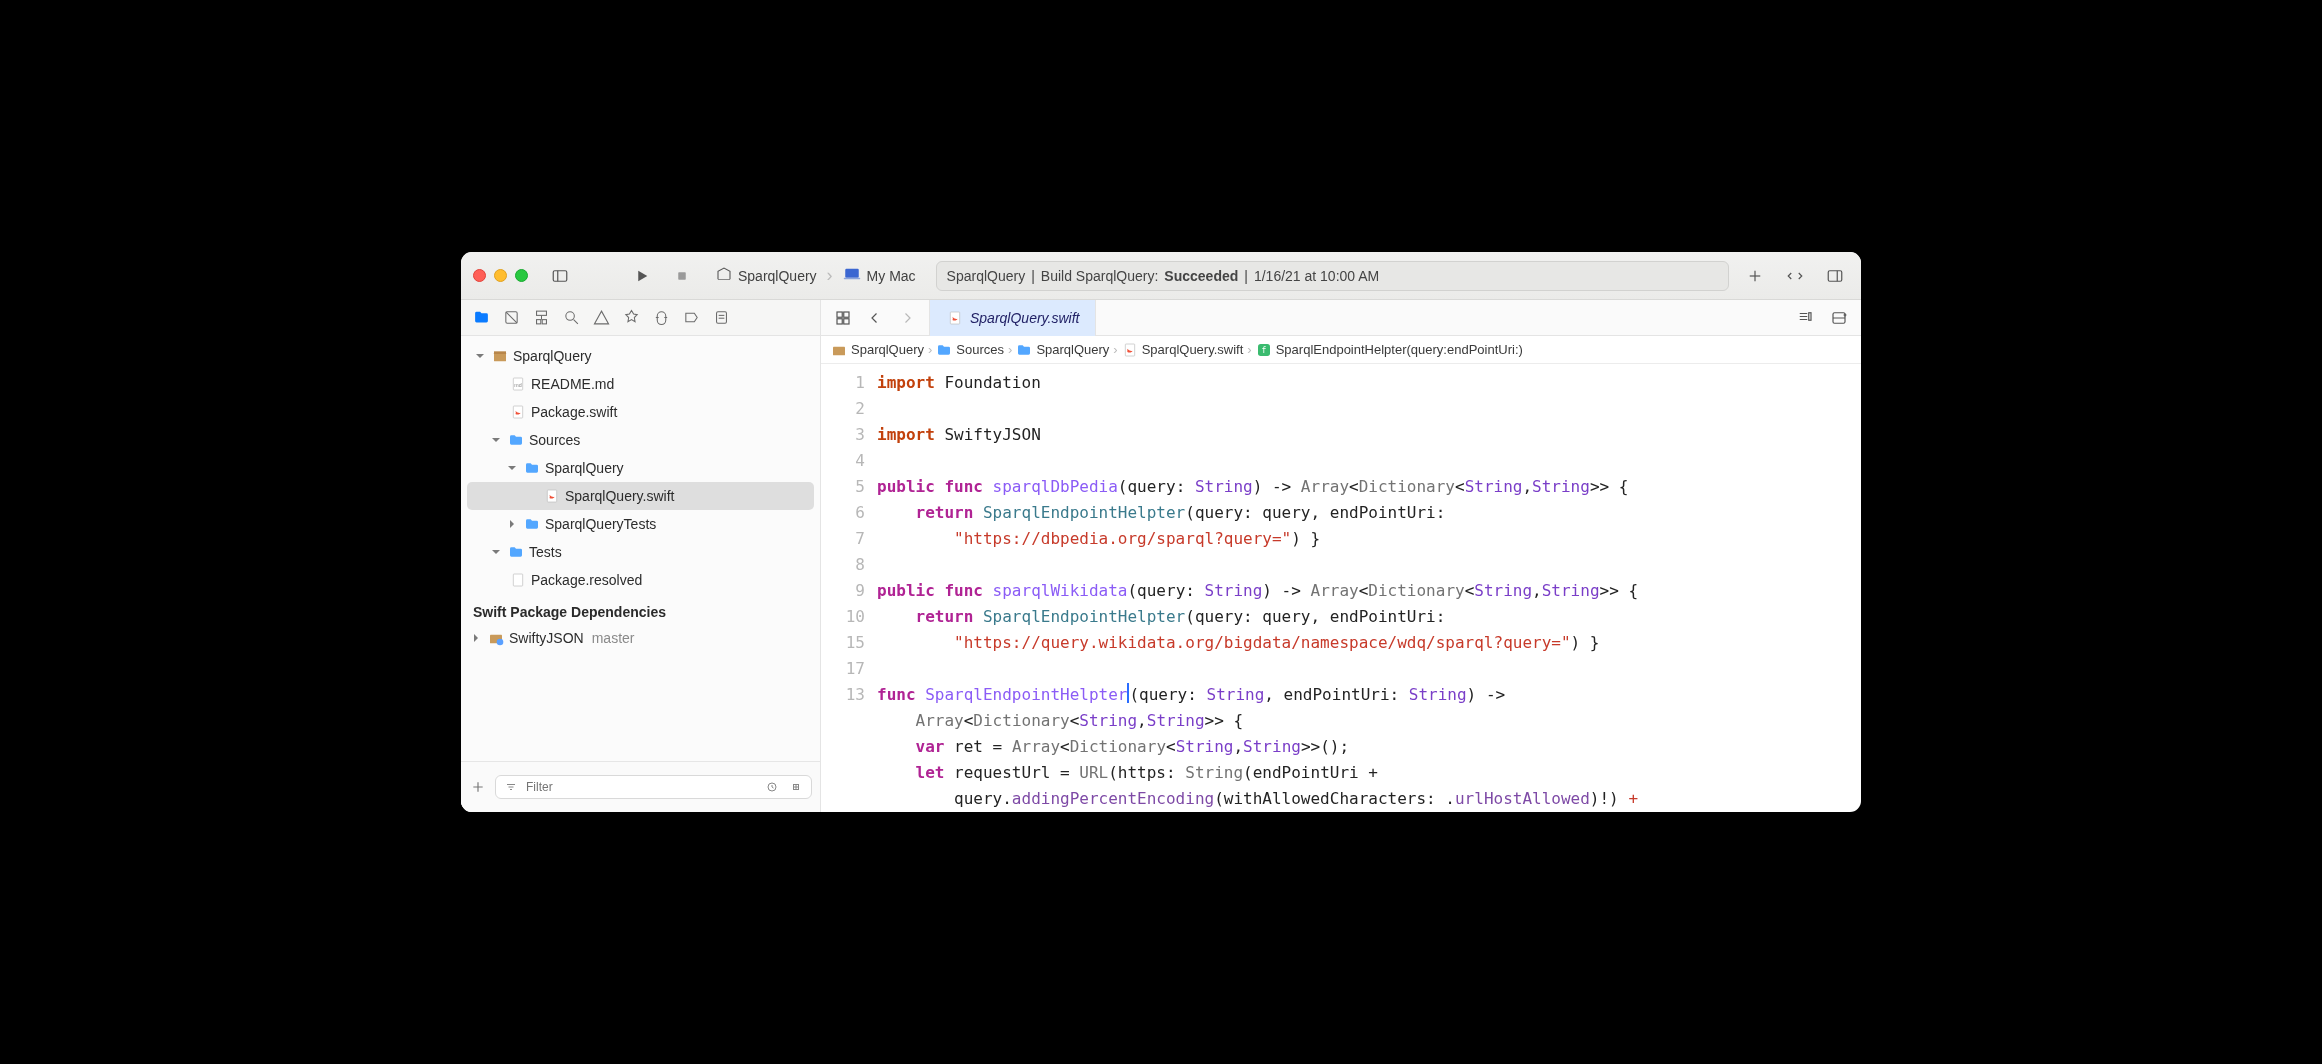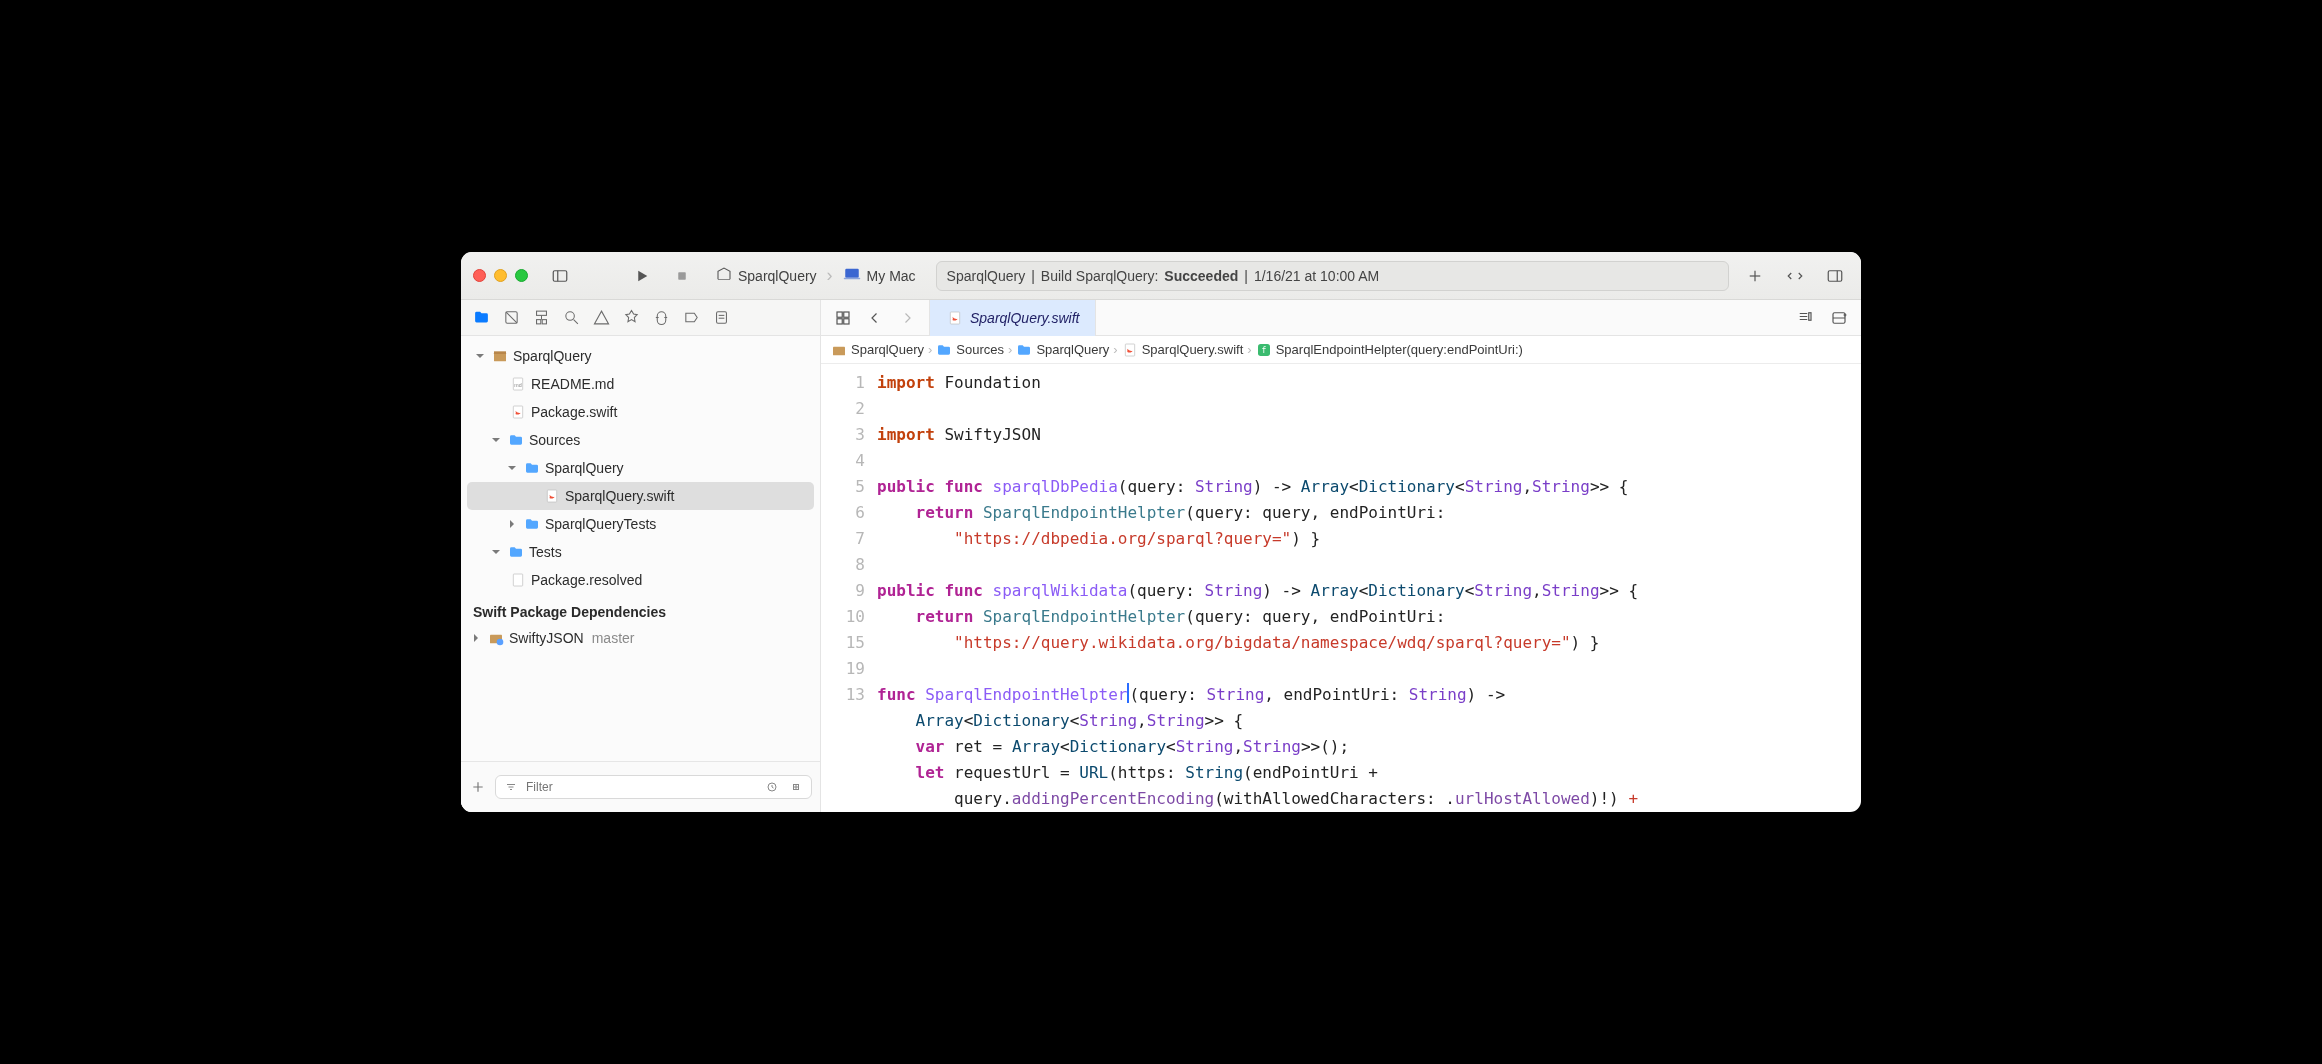--- a/index.html
+++ b/index.html
@@ -122,21 +122,21 @@
   .gutter{width:56px;text-align:right;color:#b7b7b7;padding:6px 12px 6px 0;user-select:none;}
   .src{flex:1;padding:6px 0;white-space:pre;color:#232323;}
 
   .kimport{color:#c2410c;font-weight:600;}
   .kpublic{color:#b02394;font-weight:600;}
   .kfunc{color:#b02394;font-weight:600;margin-top:12px;}
   .kreturn{color:#b02394;font-weight:600;}
   .kvar{color:#b02394;font-weight:600;}
   .klet{color:#b02394;font-weight:600;}
   .fname{color:#8b5cf6;}
-  .ftype{color:#0c4a6e;} 
+  .ftype{color:#737373;} 
   .ttype{color:#7a3ec8;} 
   .call{color:#3a7a8c;}
   .str{color:#c73a2a;}
   .prop{color:#7e4aa6;}
   .caret{border-left:2px solid #2a6cff;display:inline-block;height:20px;vertical-align:-3px;}
 
   
   .folder-blue{fill:#53a7ff;}
   .swift-fill{fill:#f05138;}
 </style>
@@ -550,21 +550,21 @@
 <div>5</div>
 <div>6</div>
 <div></div>
 <div>7</div>
 <div>8</div>
 <div>9</div>
 <div></div>
 <div>10</div>
 <div>15</div>
 <div></div>
-<div>19</div>
+<div>17</div>
 <div>13</div>
 <div></div>
         </div>
         <div class="src"><span class="kimport">import</span><span> Foundation</span>
 
 <span class="kimport">import</span><span> SwiftyJSON</span>
 
 <span class="kpublic">public</span><span class="kfunc"> func</span><span class="fname"> sparqlDbPedia</span><span>(query: </span><span class="ttype">String</span><span>) -&gt; </span><span class="ftype">Array</span><span>&lt;</span><span class="ftype">Dictionary</span><span>&lt;</span><span class="ttype">String</span><span>,</span><span class="ttype">String</span><span>&gt;&gt; {</span>
 <span class="kreturn">    return</span><span class="call"> SparqlEndpointHelpter</span><span>(query: query, endPointUri:</span>
 <span class="str">        "https://dbpedia.org/sparql?query="</span><span>) }</span>

